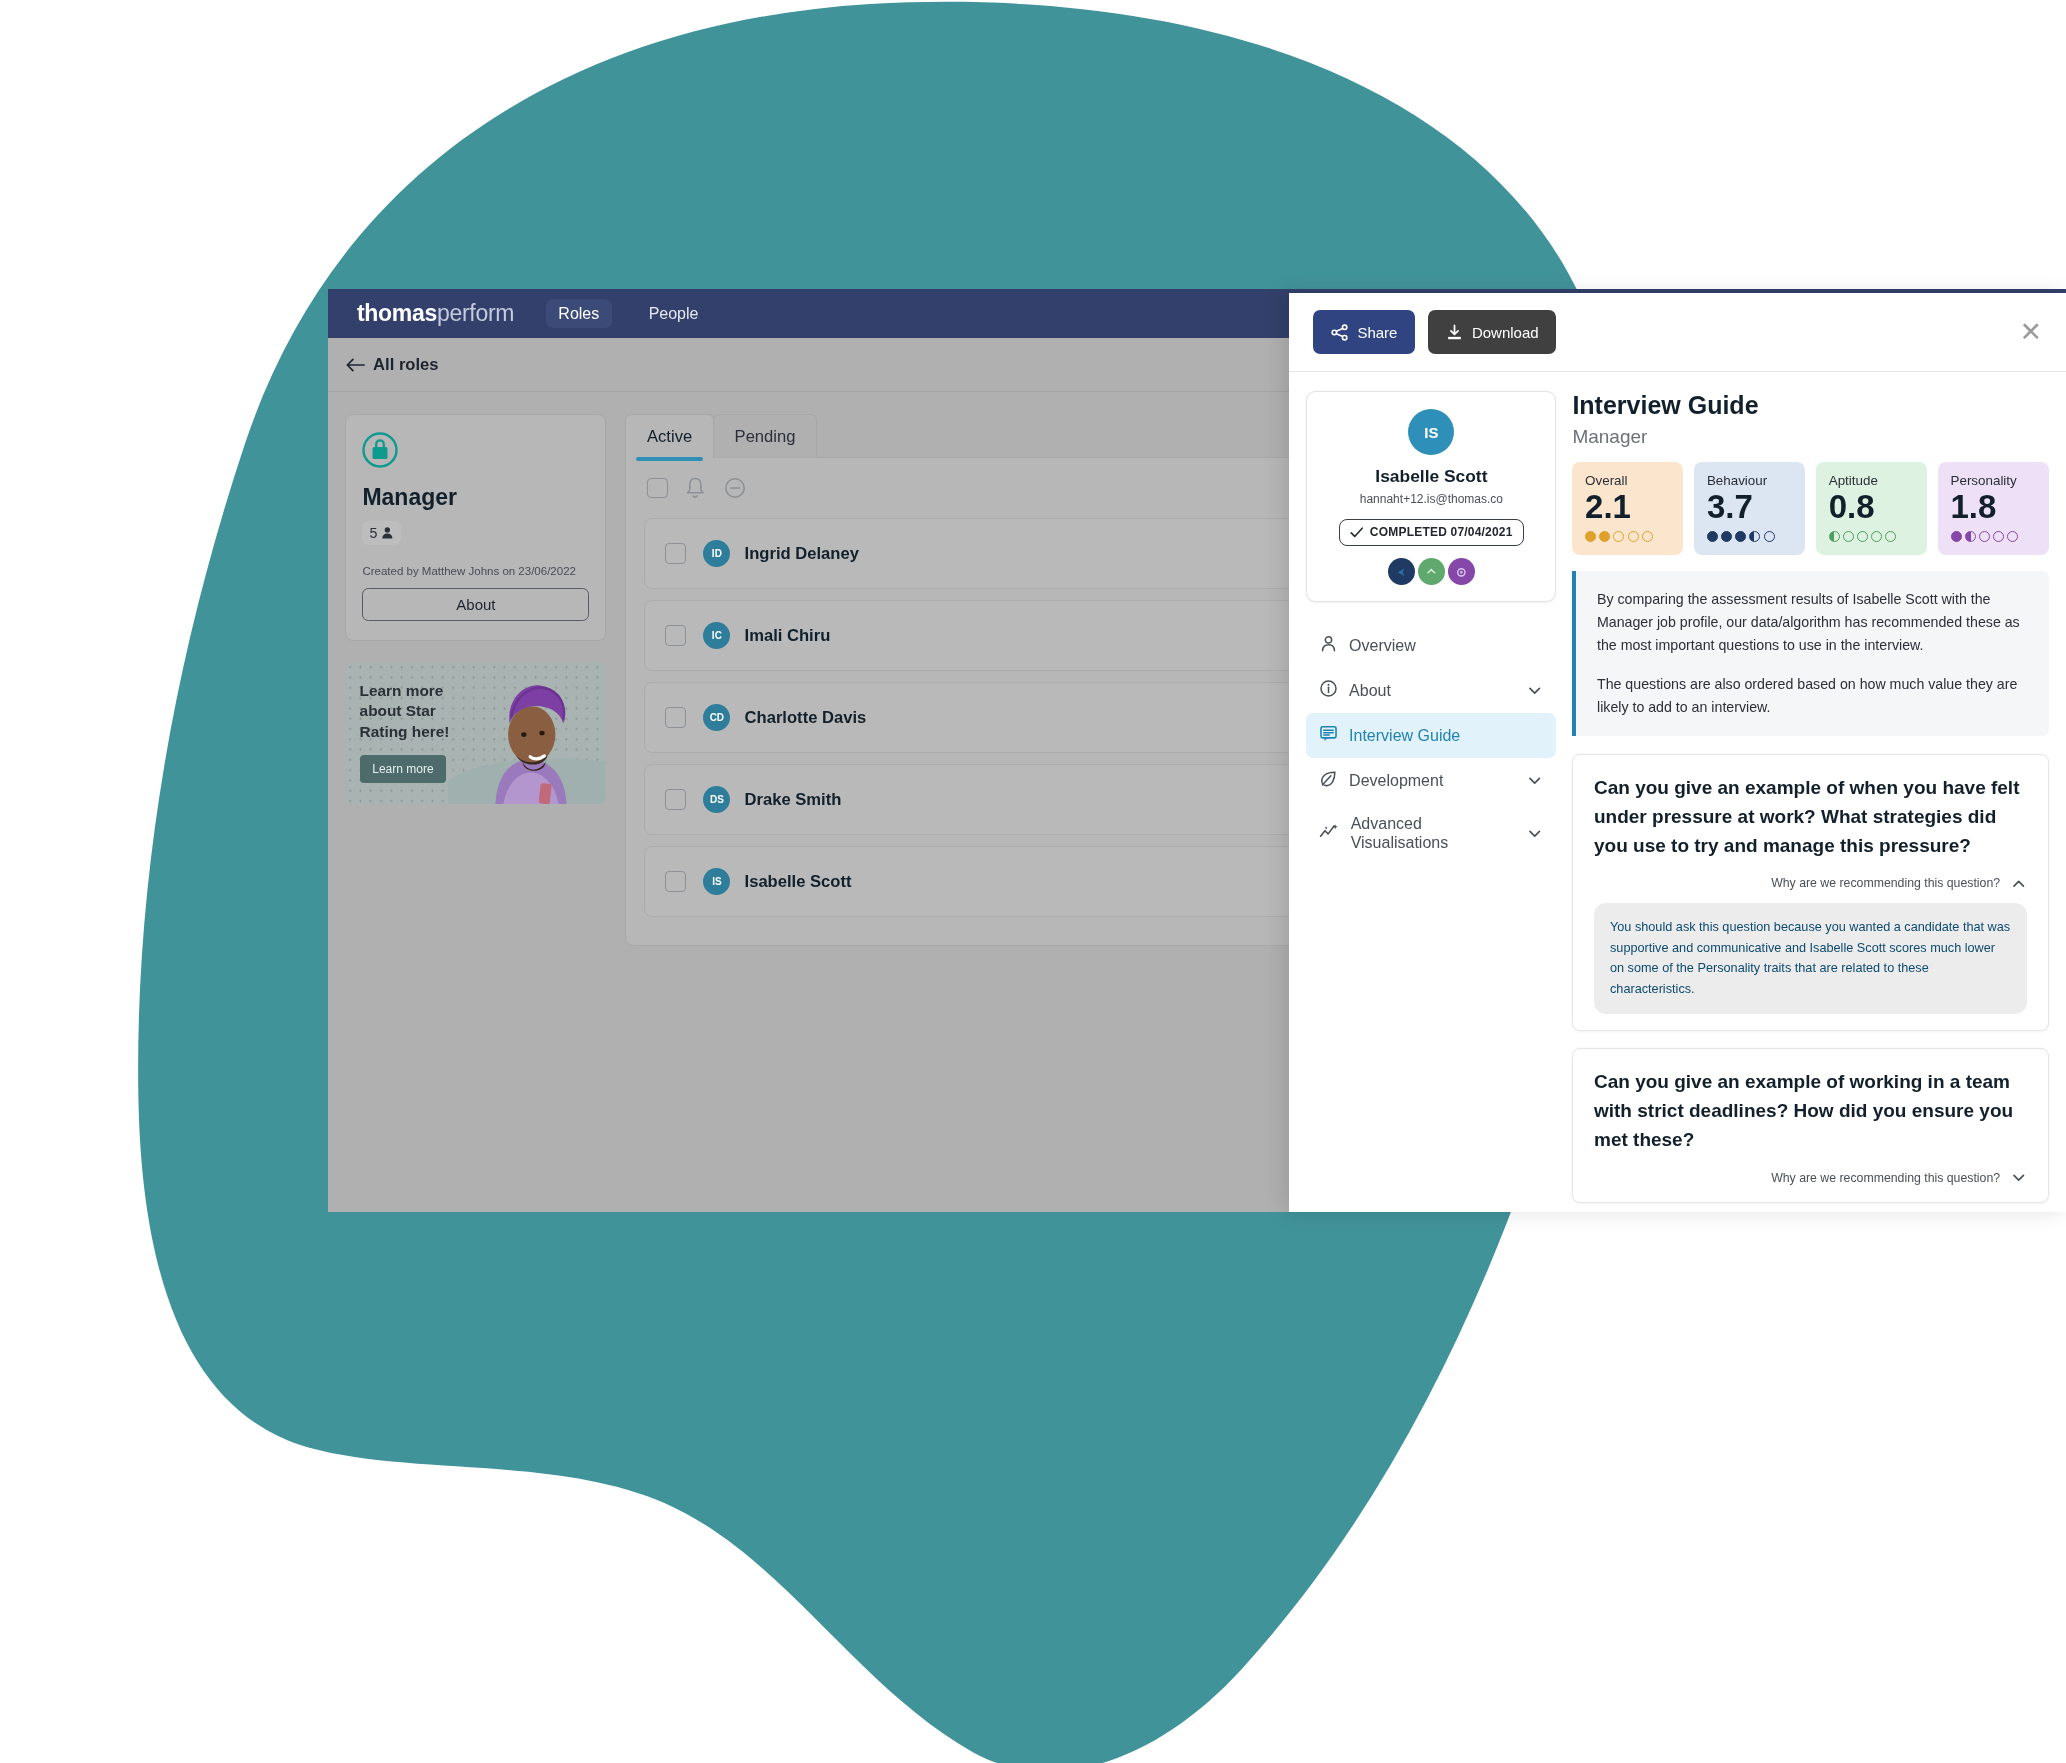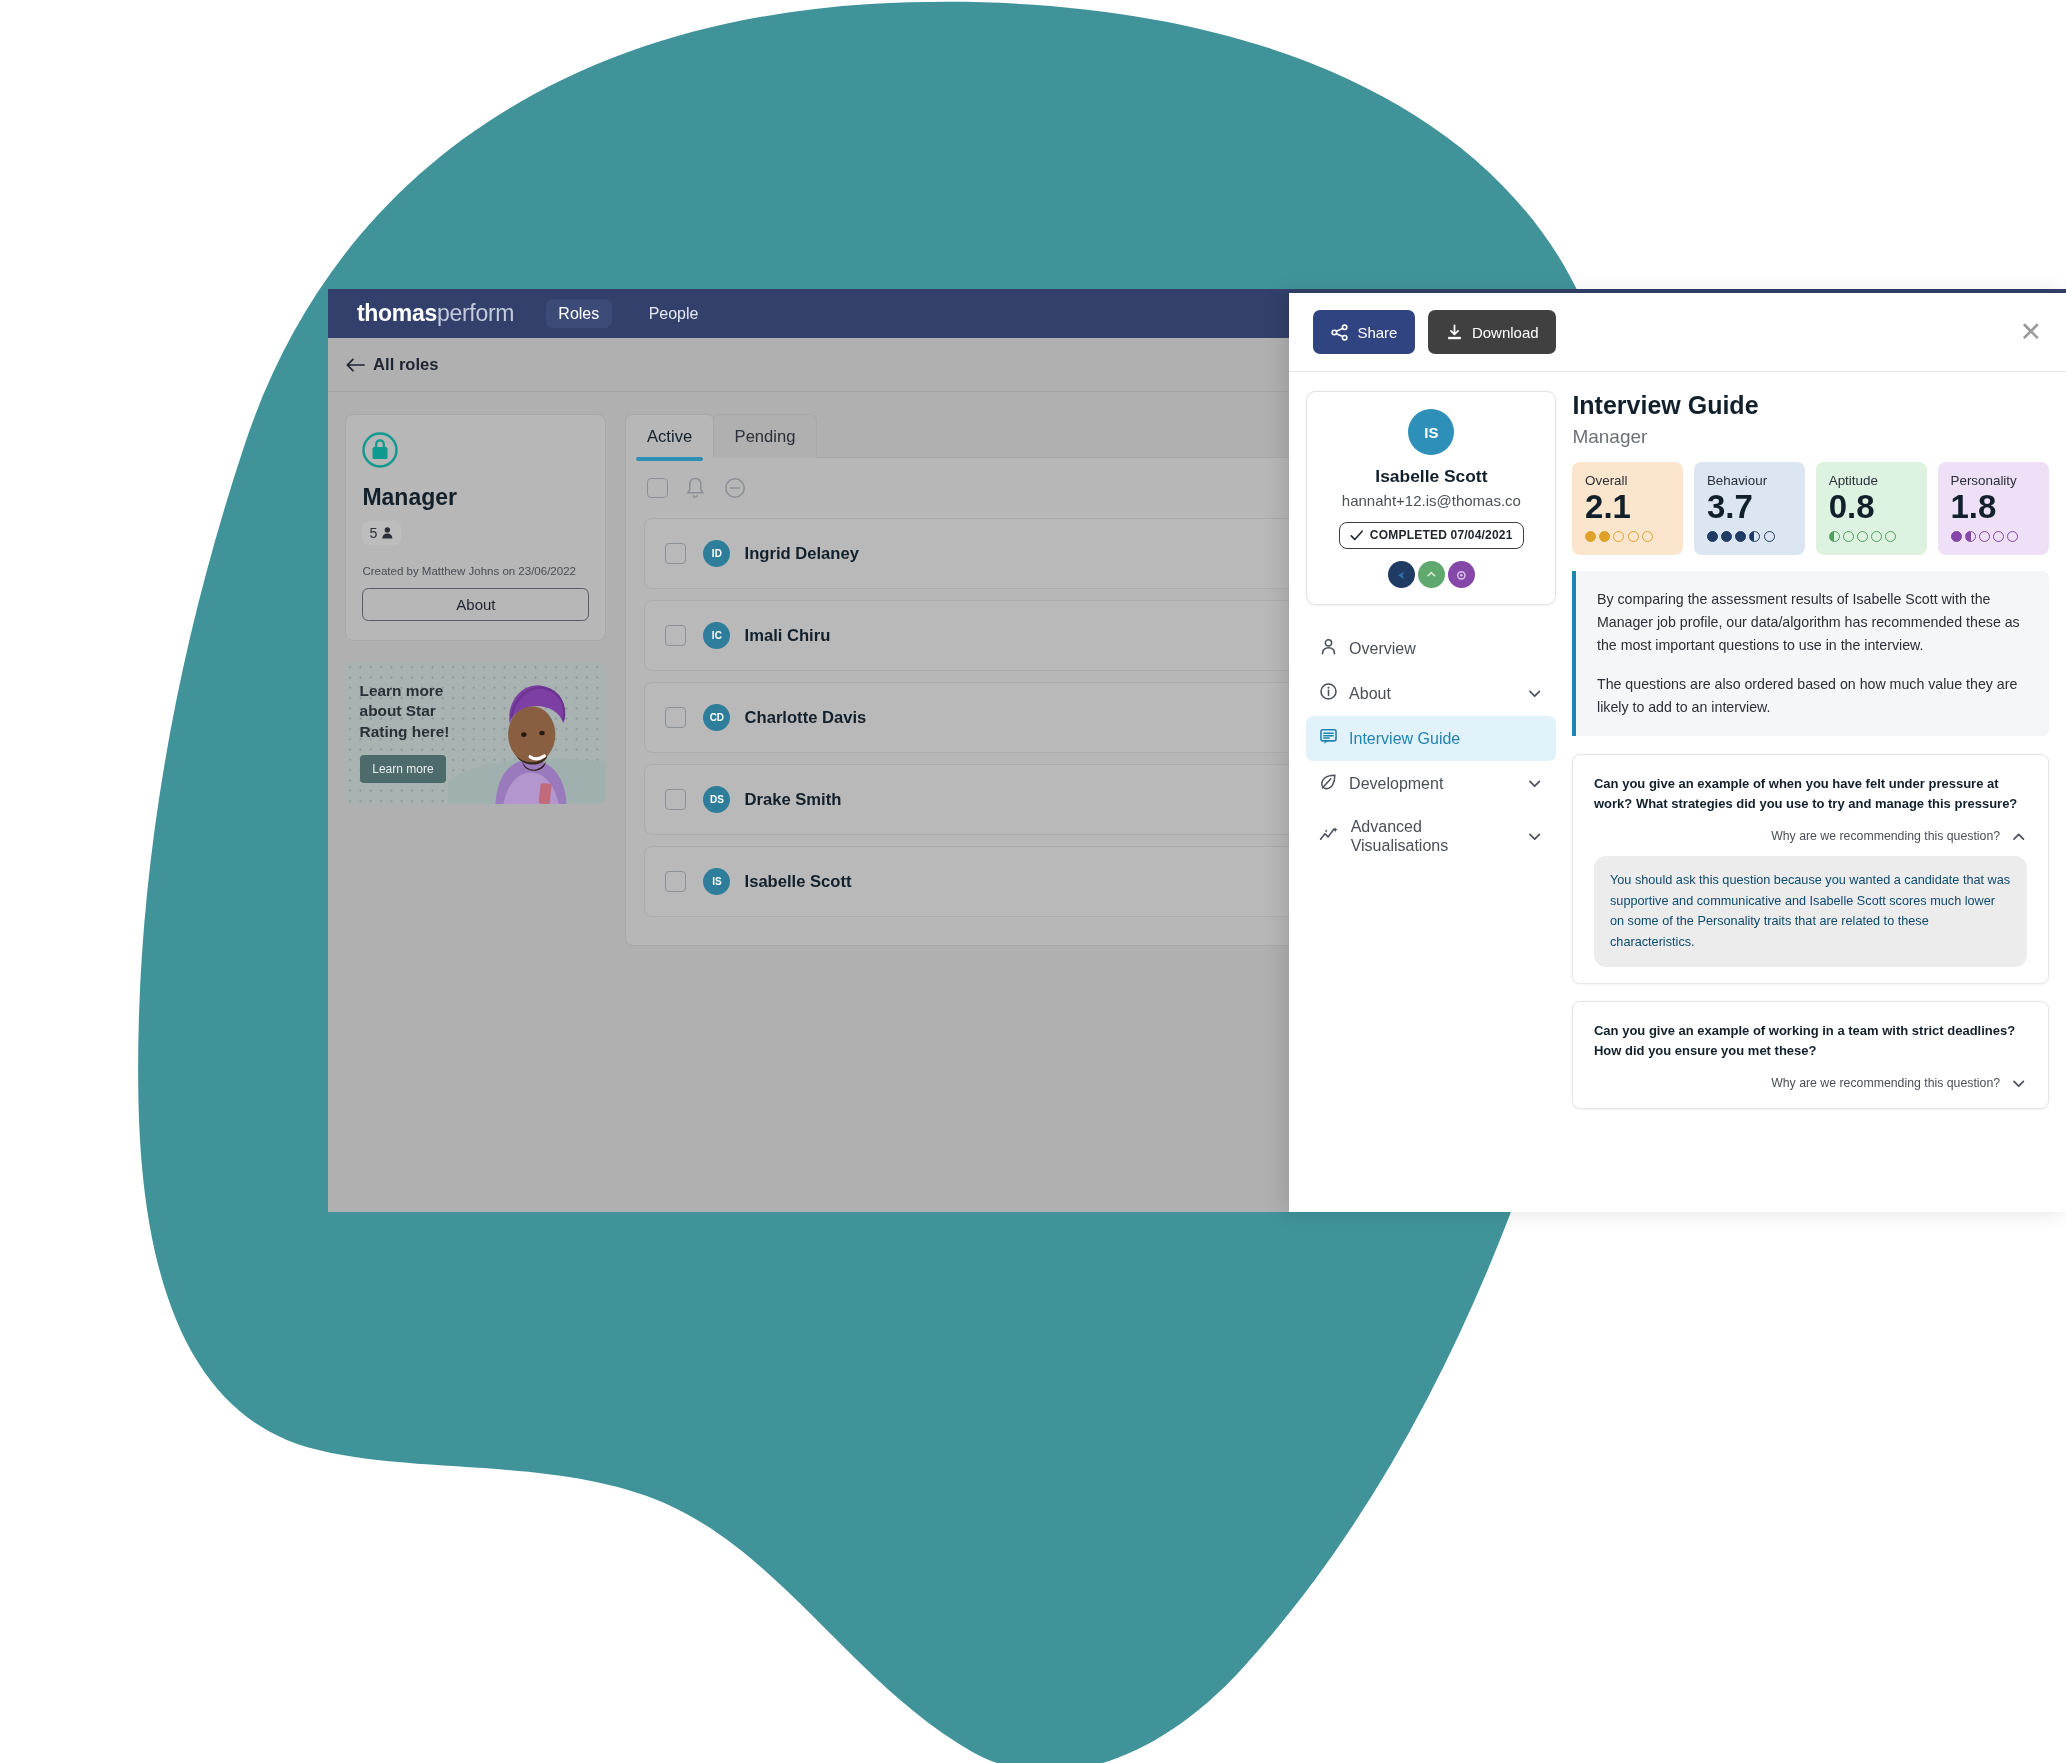--- a/index.html
+++ b/index.html
@@ -164,21 +164,21 @@
     border: 0.8px solid #e3e3e3; border-radius: 9.5px; background: #ffffff;
     padding: 17.4px 12.7px 16px 12.7px; text-align: center;
     box-shadow: 0 0.8px 2.4px rgba(0,0,0,.06);
   }
   #profile-avatar {
     width: 46px; height: 46px; border-radius: 50%; background: #2e8fb8; margin: 0 auto 11px auto;
     color: #ffffff; font-size: 15px; font-weight: bold;
     display: flex; align-items: center; justify-content: center;
   }
   #profile-name { font-size: 17.4px; font-weight: bold; color: #12202c; }
-  #profile-email { font-size: 15px; color: #4b5059; margin-top: 4.7px; }
+  #profile-email { font-size: 12px; color: #4b5059; margin-top: 4.7px; }
   #completed-badge {
     margin: 12.7px auto 0 auto; display: inline-flex; align-items: center; gap: 6.3px;
     border: 0.8px solid #3a3f47; border-radius: 8px; padding: 5.5px 10.3px;
     font-size: 12px; font-weight: bold; color: #22272f; letter-spacing: 0.2px;
   }
   #profile-badges { margin-top: 12.7px; display: flex; justify-content: center; gap: 3.2px; }
   .asmt-badge { width: 27px; height: 27px; border-radius: 50%; display:flex; align-items:center; justify-content:center; }
 
   #panel-nav { margin-top: 20.6px; }
   .nav-item {
@@ -204,21 +204,21 @@
     margin-top: 16px; background: #f5f6f7; border-left: 4.7px solid #2183b0;
     border-radius: 0 6.3px 6.3px 0; padding: 17.4px 20.6px;
   }
   #info-callout p { font-size: 14.2px; line-height: 1.62; color: #2a2f38; }
   #info-callout p + p { margin-top: 16px; }
 
   .q-card {
     margin-top: 17.4px; background: #ffffff; border: 0.8px solid #e6e6e6; border-radius: 8px;
     padding: 19px 20.6px 16px 20.6px; box-shadow: 0 0.8px 2.4px rgba(0,0,0,.05);
   }
-  .q-text { font-size: 13px; font-weight: bold; line-height: 1.52; color: #12202c; }
+  .q-text { font-size: 19px; font-weight: bold; line-height: 1.52; color: #12202c; }
   .q-toggle {
     margin-top: 14.2px; display: flex; align-items: center; justify-content: flex-end; gap: 9.5px;
     font-size: 12.3px; color: #4a4f58; cursor: pointer;
   }
   .q-answer {
     margin-top: 11px; background: #ececec; border-radius: 12px; padding: 14.2px 16px;
     font-size: 12.7px; line-height: 1.62; color: #0c4a6e;
   }
 </style>
 </head>

